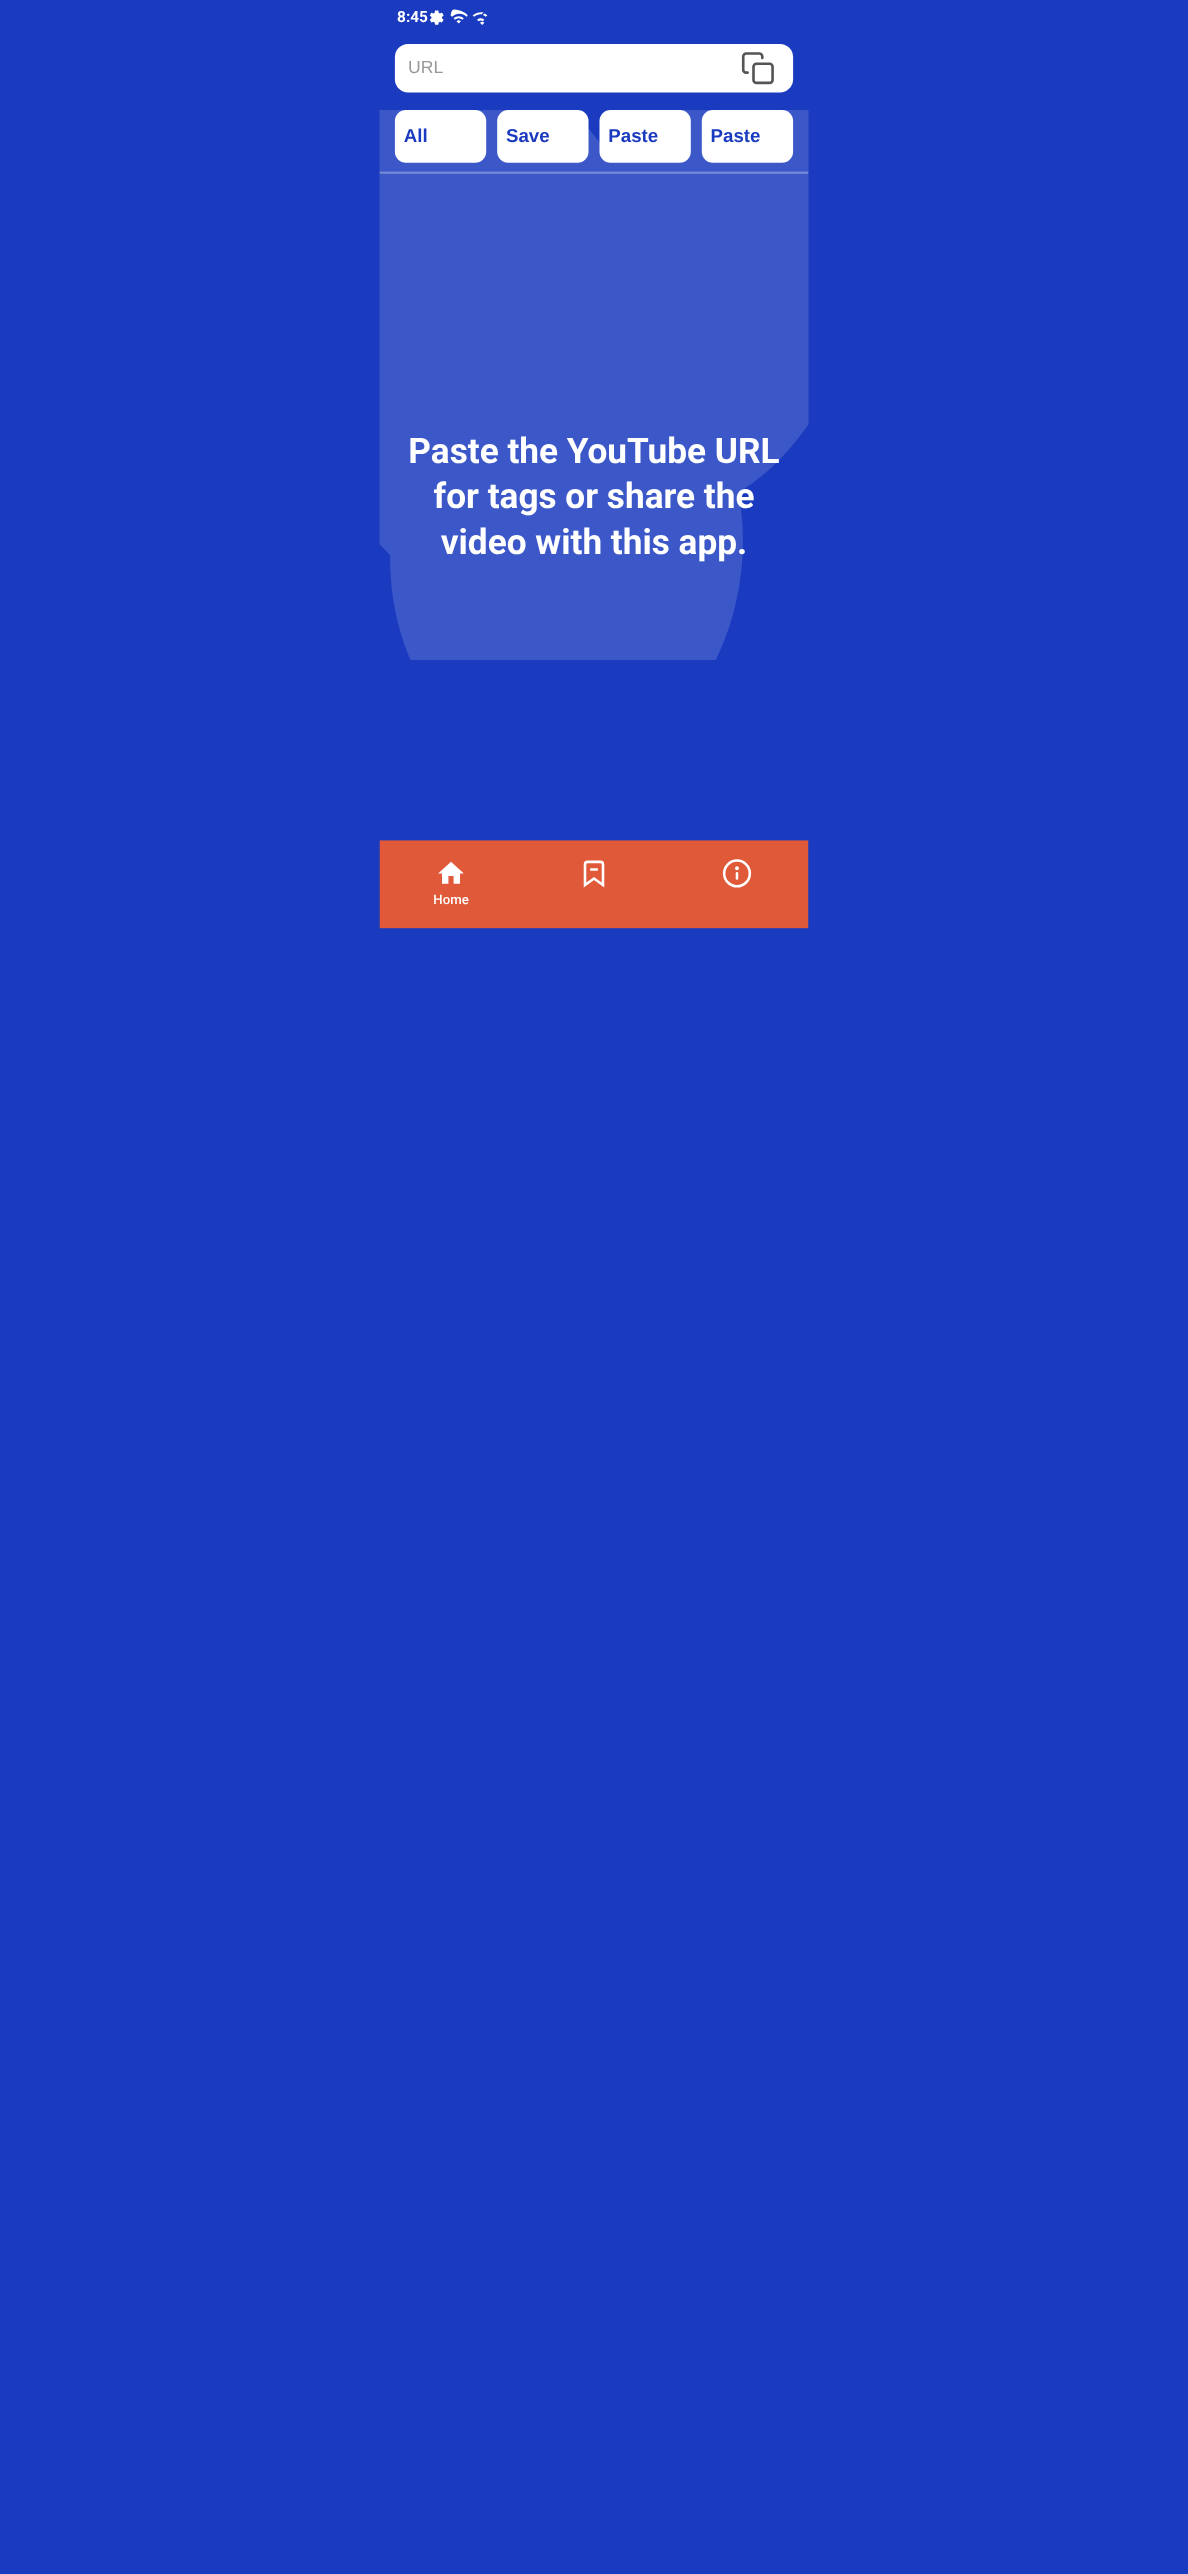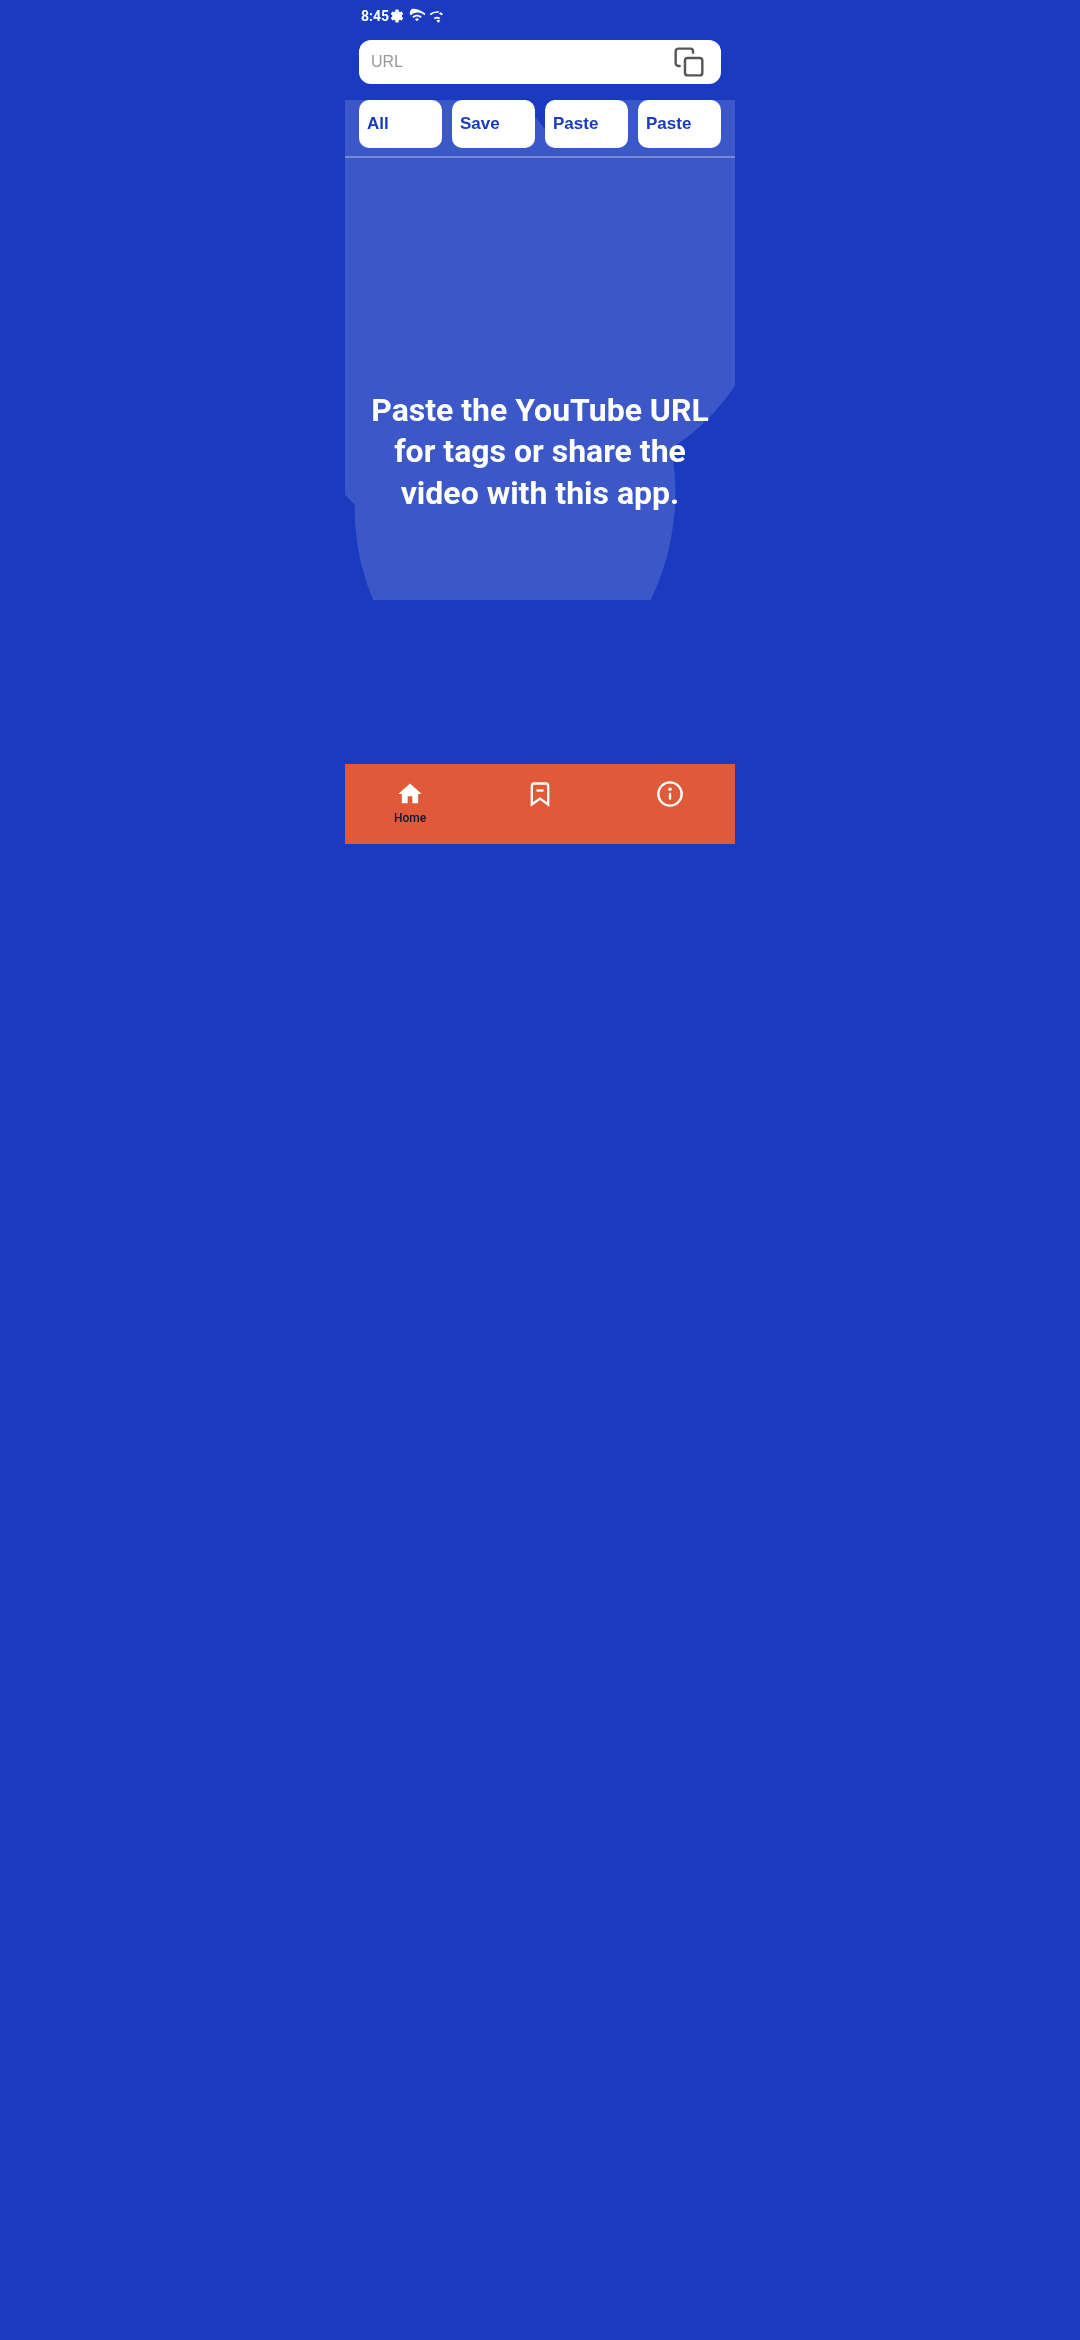--- a/index.html
+++ b/index.html
@@ -159,21 +159,21 @@
     }
 
     .nav-icon {
       width: 28px;
       height: 28px;
       color: white;
     }
 
     .nav-label {
       font-size: 12px;
-      color: #0f172a;
+      color: #ffffff;
       font-weight: 500;
     }
 
     
     .wave-bg {
       position: absolute;
       top: 100px;
       left: -30px;
       width: 450px;
       height: 500px;

